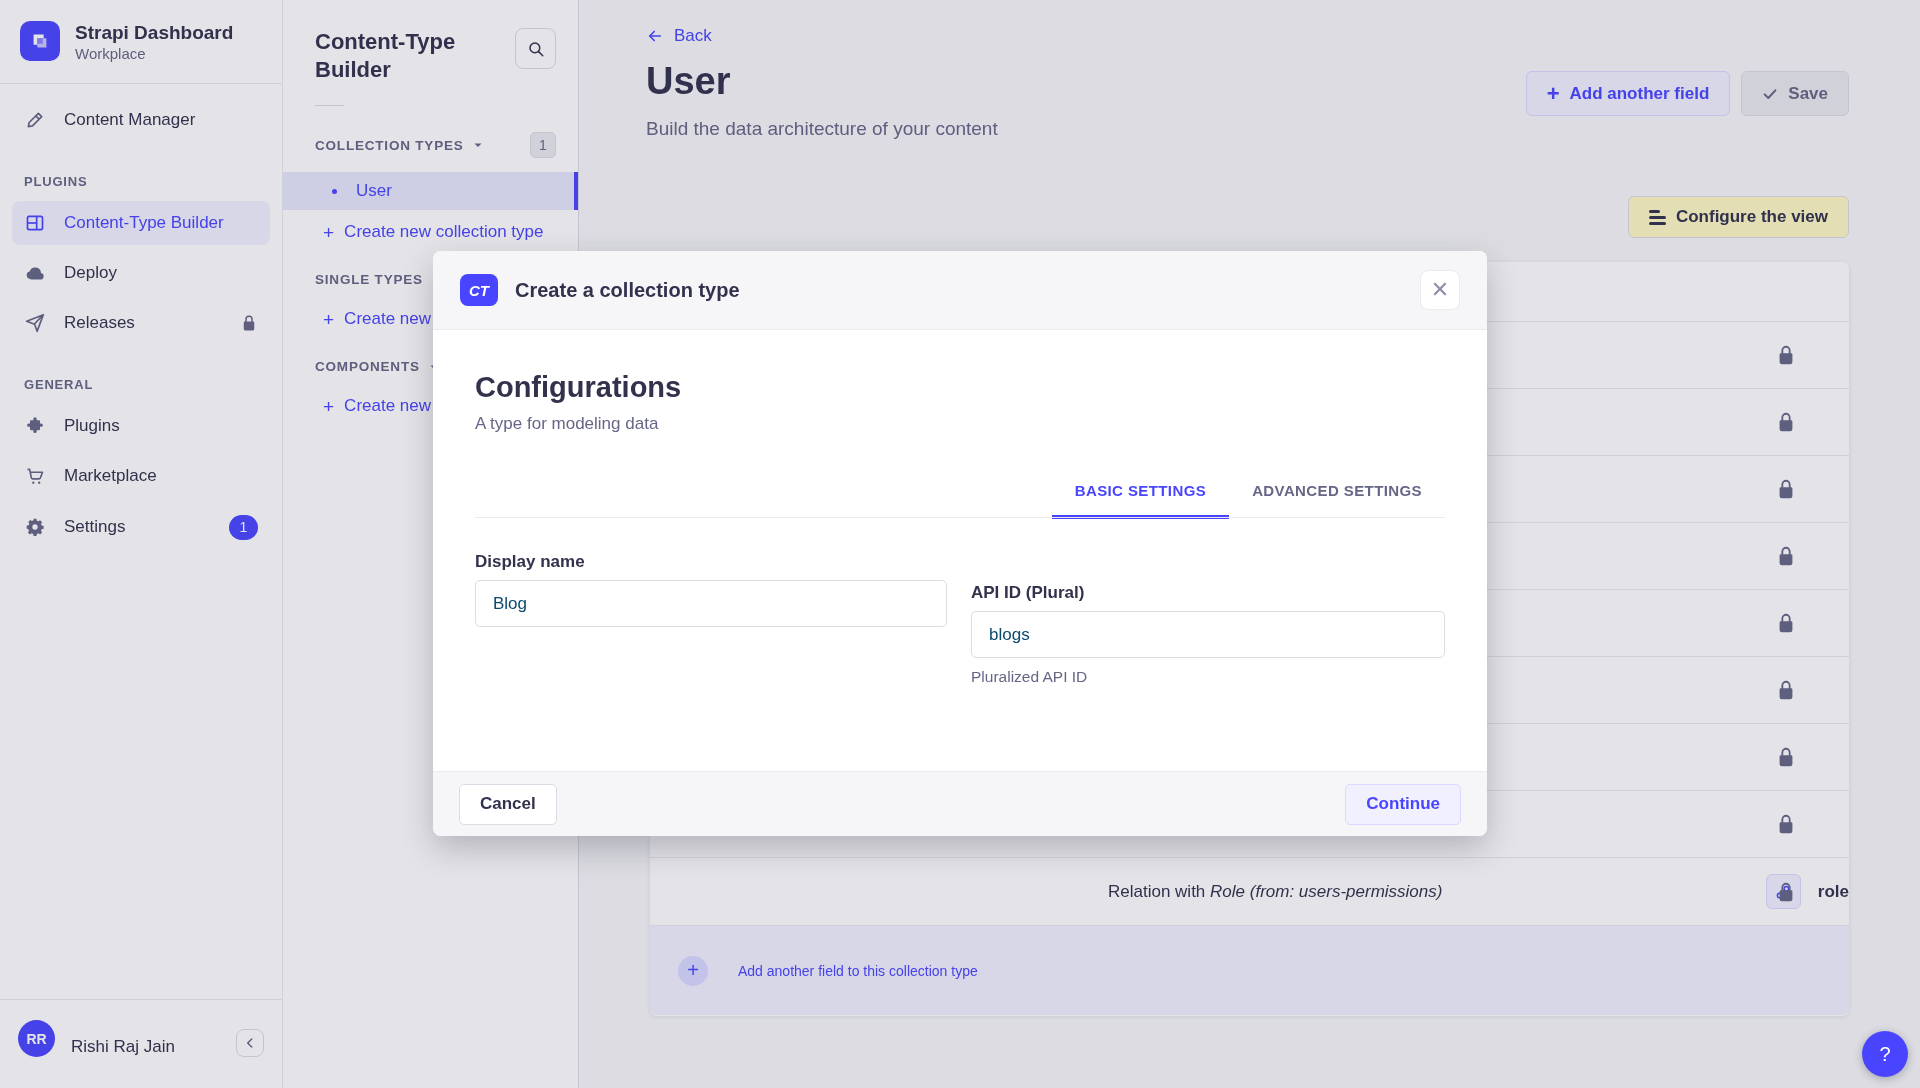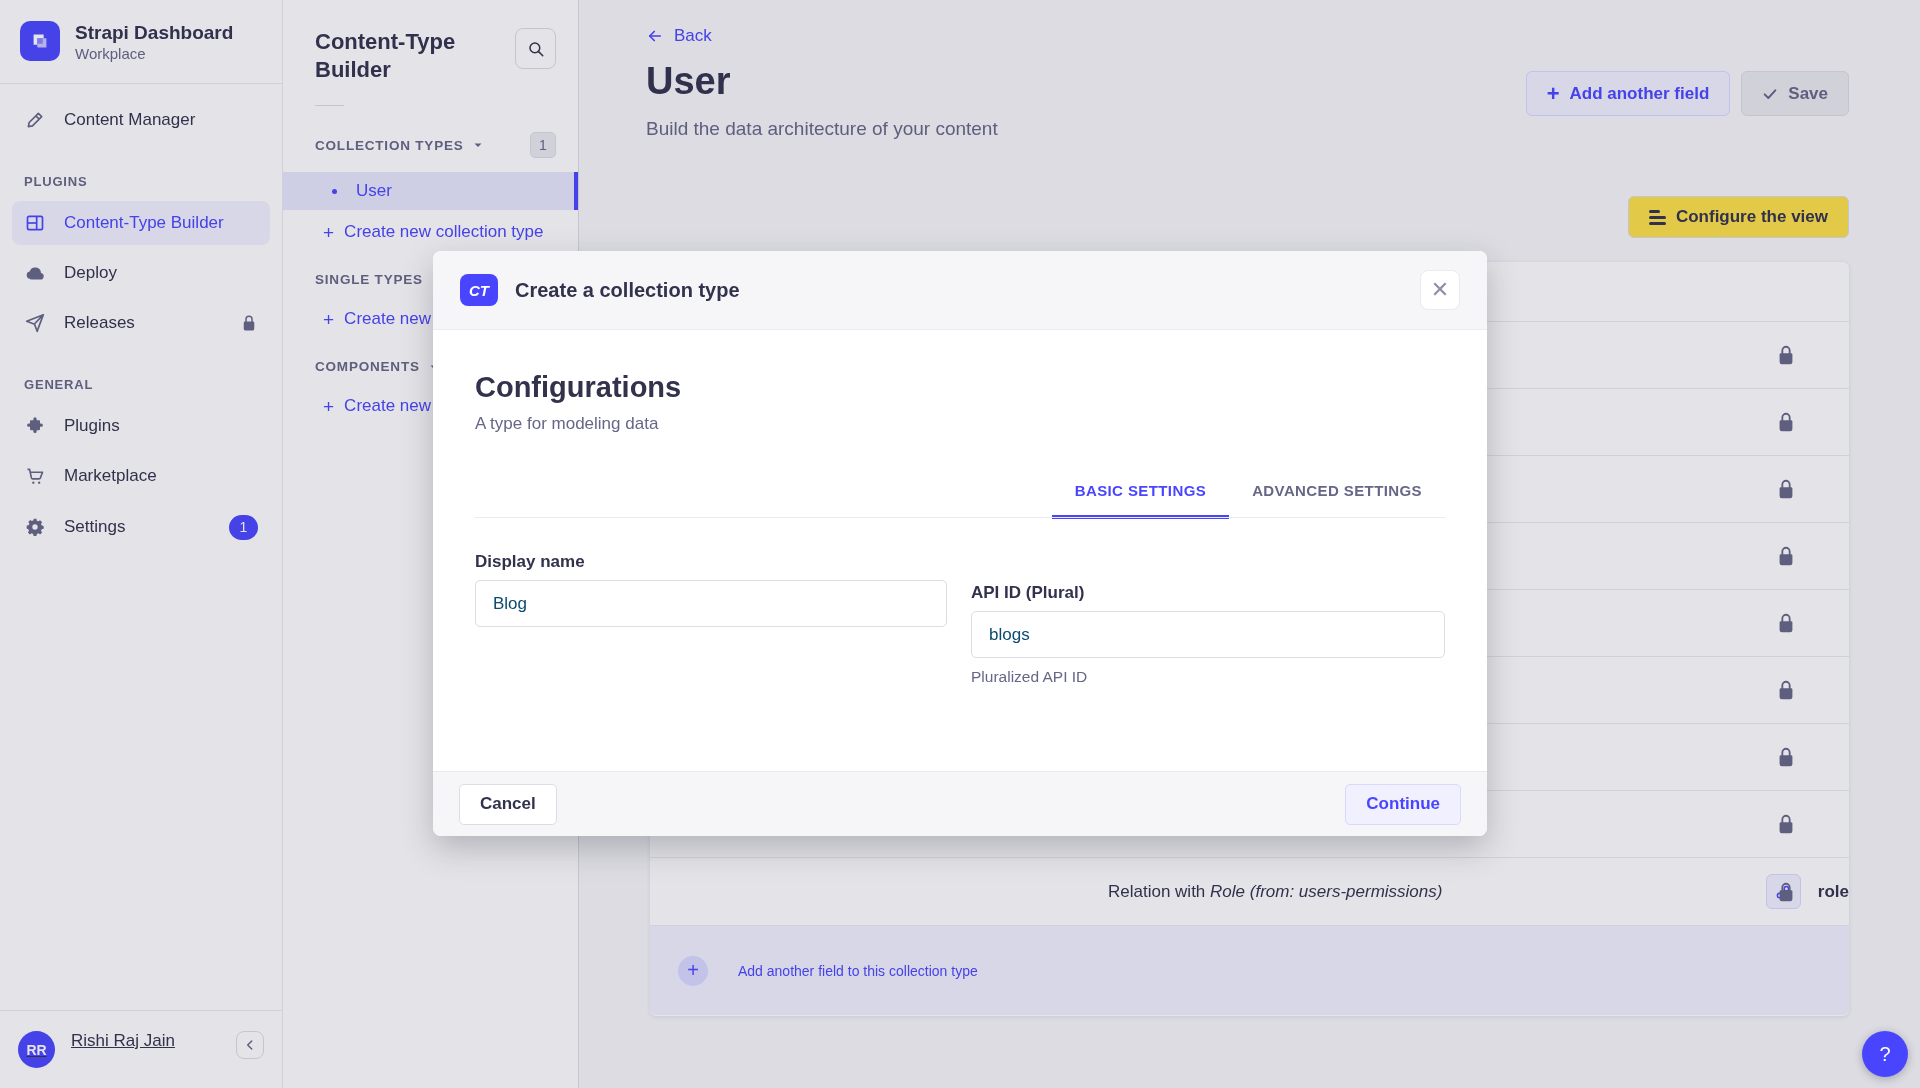--- a/index.html
+++ b/index.html
@@ -13,21 +13,21 @@
   .brand-title { font-size:19px; font-weight:bold; color:#32324d; line-height:1.25; }
   .brand-sub { font-size:15px; color:#666687; }
   .nav { padding:14px 12px 0 12px; }
   .nav-item { display:flex; align-items:center; gap:18px; padding:11px 12px; border-radius:8px; font-size:17px; color:#32324d; margin-bottom:6px; cursor:pointer; }
   .nav-item .ic { width:22px; height:22px; flex:none; display:flex; align-items:center; justify-content:center; color:#666687; }
   .nav-item.active { background:#f0f0ff; color:#4945ff; }
   .nav-item.active .ic { color:#4945ff; }
   .nav-section { font-size:13px; font-weight:bold; letter-spacing:0.8px; color:#666687; padding:26px 12px 12px 12px; }
   .nav-right { margin-left:auto; display:flex; align-items:center; }
   .badge-pill { min-width:29px; height:25px; padding:0 8px; background:#4945ff; color:#fff; border-radius:13px; font-size:14px; display:flex; align-items:center; justify-content:center; }
-  .sidebar-user { position:absolute; left:0; bottom:0; width:100%; border-top:1px solid #eaeaef; padding:20px 18px; display:flex; align-items:flex-start; gap:16px;text-decoration:underline; }
+  .sidebar-user { position:absolute; left:0; bottom:11px; width:100%; border-top:1px solid #eaeaef; padding:20px 18px; display:flex; align-items:flex-end; gap:16px; }
   .avatar { width:37px; height:37px; border-radius:50%; background:#4945ff; color:#fff; font-size:14px; font-weight:bold; display:flex; align-items:center; justify-content:center; flex:none; }
   .user-name { font-size:17px; color:#32324d; flex:1; }
   .collapse-btn { width:28px; height:28px; border:1px solid #dcdce4; background:#fff; border-radius:8px; display:flex; align-items:center; justify-content:center; color:#666687; cursor:pointer; }
 
   
   .subnav { position:absolute; left:283px; top:0; width:296px; height:1088px; background:#ffffff; border-right:1px solid #dcdce4; z-index:1; }
   .subnav-title { font-size:22px; font-weight:bold; line-height:1.25; padding:28px 70px 0 32px; color:#32324d; }
   .subnav-search { position:absolute; top:28px; right:22px; width:41px; height:41px; background:#fff; border:1px solid #dcdce4; border-radius:8px; display:flex; align-items:center; justify-content:center; cursor:pointer; color:#32324d; }
   .subnav-divider { width:29px; height:1px; background:#dcdce4; margin:22px 0 0 32px; }
   .subnav-sect { display:flex; align-items:center; padding:26px 22px 10px 32px; }
@@ -41,21 +41,21 @@
 
   
   .main { position:absolute; left:579px; top:0; width:1341px; height:1088px; background:#f6f6f9; z-index:1; }
   .back-link { position:absolute; left:67px; top:26px; display:flex; align-items:center; gap:10px; color:#4945ff; font-size:17px; cursor:pointer; }
   .page-title { position:absolute; left:67px; top:60px; font-size:38px; font-weight:bold; color:#32324d; }
   .page-sub { position:absolute; left:67px; top:118px; font-size:19px; color:#666687; }
   .hdr-actions { position:absolute; top:71px; right:71px; display:flex; gap:11px; }
   .btn { display:flex; align-items:center; gap:10px; height:45px; padding:0 20px; border-radius:6px; font-size:17px; cursor:pointer; border:1px solid transparent; }
   .btn-secondary { background:#f0f0ff; border-color:#d9d8ff; color:#4945ff; font-weight:bold; }
   .btn-disabled { background:#eaeaef; border-color:#dcdce4; color:#666687; font-weight:bold; }
-  .btn-plain { background:#fde047; border-color:#dcdce4; color:#32324d; font-weight:bold; }
+  .btn-plain { background:#fef9c3; border-color:#dcdce4; color:#32324d; font-weight:bold; }
   .configure-btn { position:absolute; top:196px; right:71px; height:42px; }
   .cfg-icon { display:flex; flex-direction:column; gap:3px; width:17px; }
   .cfg-icon span { height:3px; background:#32324d; border-radius:2px; }
   .cfg-icon span:nth-child(1){ width:11px; }
   .cfg-icon span:nth-child(2){ width:17px; }
   .cfg-icon span:nth-child(3){ width:17px; }
 
   
   .panel { position:absolute; left:71px; top:262px; width:1199px; height:754px; background:#ffffff; border-radius:6px; box-shadow:0 1px 4px rgba(33,33,52,0.1); }
   .t-head { height:60px; border-bottom:1px solid #eaeaef; }

